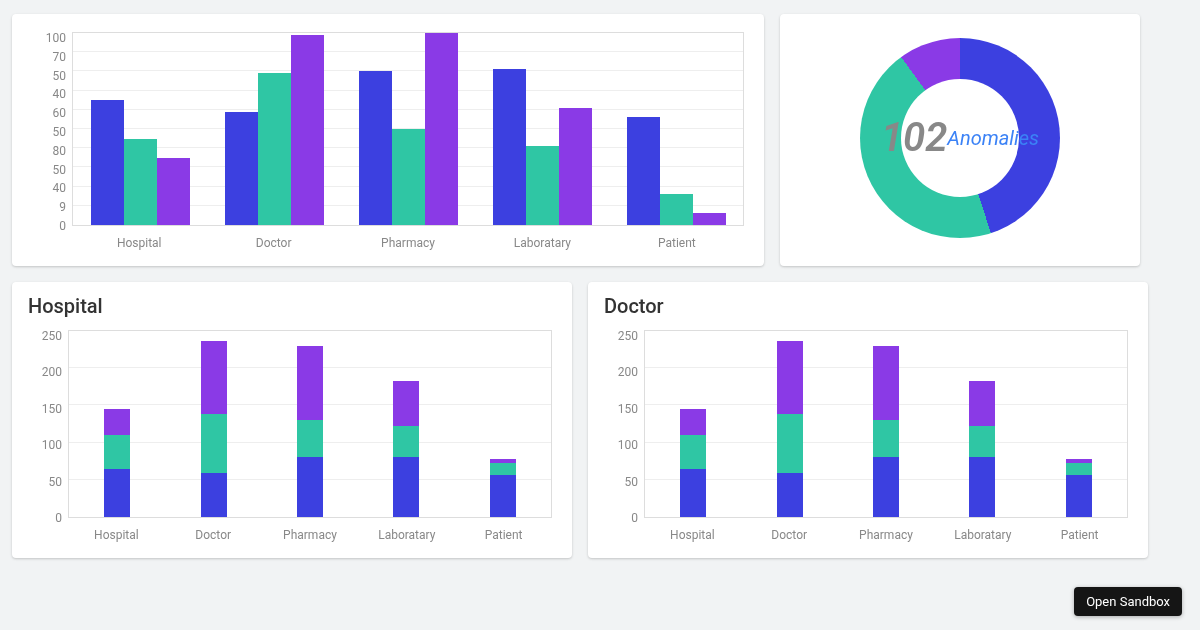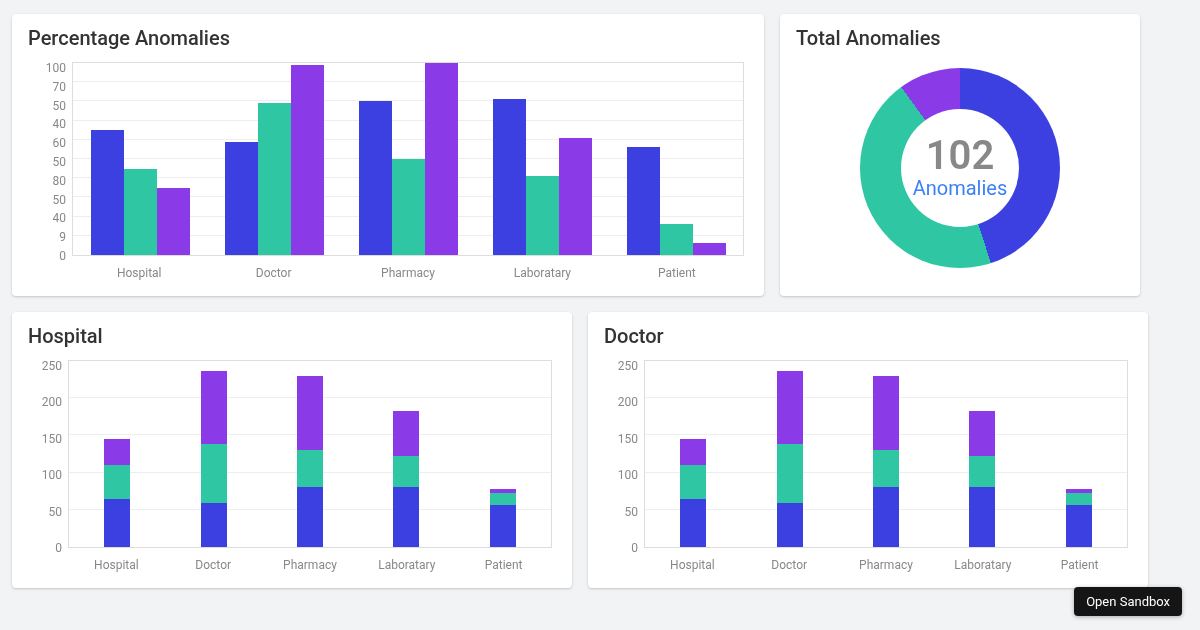--- a/index.html
+++ b/index.html
@@ -121,39 +121,38 @@
   .donut {
     position: relative;
     width: 200px; height:200px;
     border-radius:50%;
   }
   .donut .hole {
     position:absolute; left:50%; top:50%;
     width: 118px; height:118px;
     background:#fff; border-radius:50%;
     transform: translate(-50%,-50%);
-    display:flex; flex-direction:column; align-items:center; justify-content:center;
+    display:flex; flex-direction:row; align-items:center; justify-content:center;font-style:italic;
   }
   .donut .hole .big { font-size:40px; font-weight:600; color:#888; line-height:1;}
   .donut .hole .sub { font-size:20px; color:#3b82f6; font-weight:400;}
 
   .sandbox-btn {
     position: fixed; right: 18px; bottom: 14px;
     background:#151515; color:#fff;
     font-size:13px; padding:7px 12px;
     border-radius:4px; cursor:pointer;
     box-shadow: 0 1px 4px rgba(0,0,0,.3);
   }
 </style>
 </head>
 <body>
 
 <div class="row top">
   <div class="card left">
-    <h2>Percentage Anomalies</h2>
     <div class="plot-grouped">
       <div class="ylabels" id="pct-ylabels">
           <span>0</span>
           <span>9</span>
           <span>40</span>
           <span>50</span>
           <span>80</span>
           <span>50</span>
           <span>60</span>
           <span>40</span>
@@ -203,21 +202,20 @@
           <span>Hospital</span>
           <span>Doctor</span>
           <span>Pharmacy</span>
           <span>Laboratary</span>
           <span>Patient</span>
         </div>
     </div>
   </div>
 
   <div class="card right">
-    <h2>Total Anomalies</h2>
     <div class="donut-wrap">
       <div class="donut" id="donut" style="background: conic-gradient(rgb(60, 64, 224) 0deg, rgb(60, 64, 224) 162deg, rgb(47, 198, 164) 162deg, rgb(47, 198, 164) 324deg, rgb(138, 58, 230) 324deg, rgb(138, 58, 230) 360deg);">
         <div class="hole">
           <div class="big">102</div>
           <div class="sub">Anomalies</div>
         </div>
       </div>
     </div>
   </div>
 </div>

